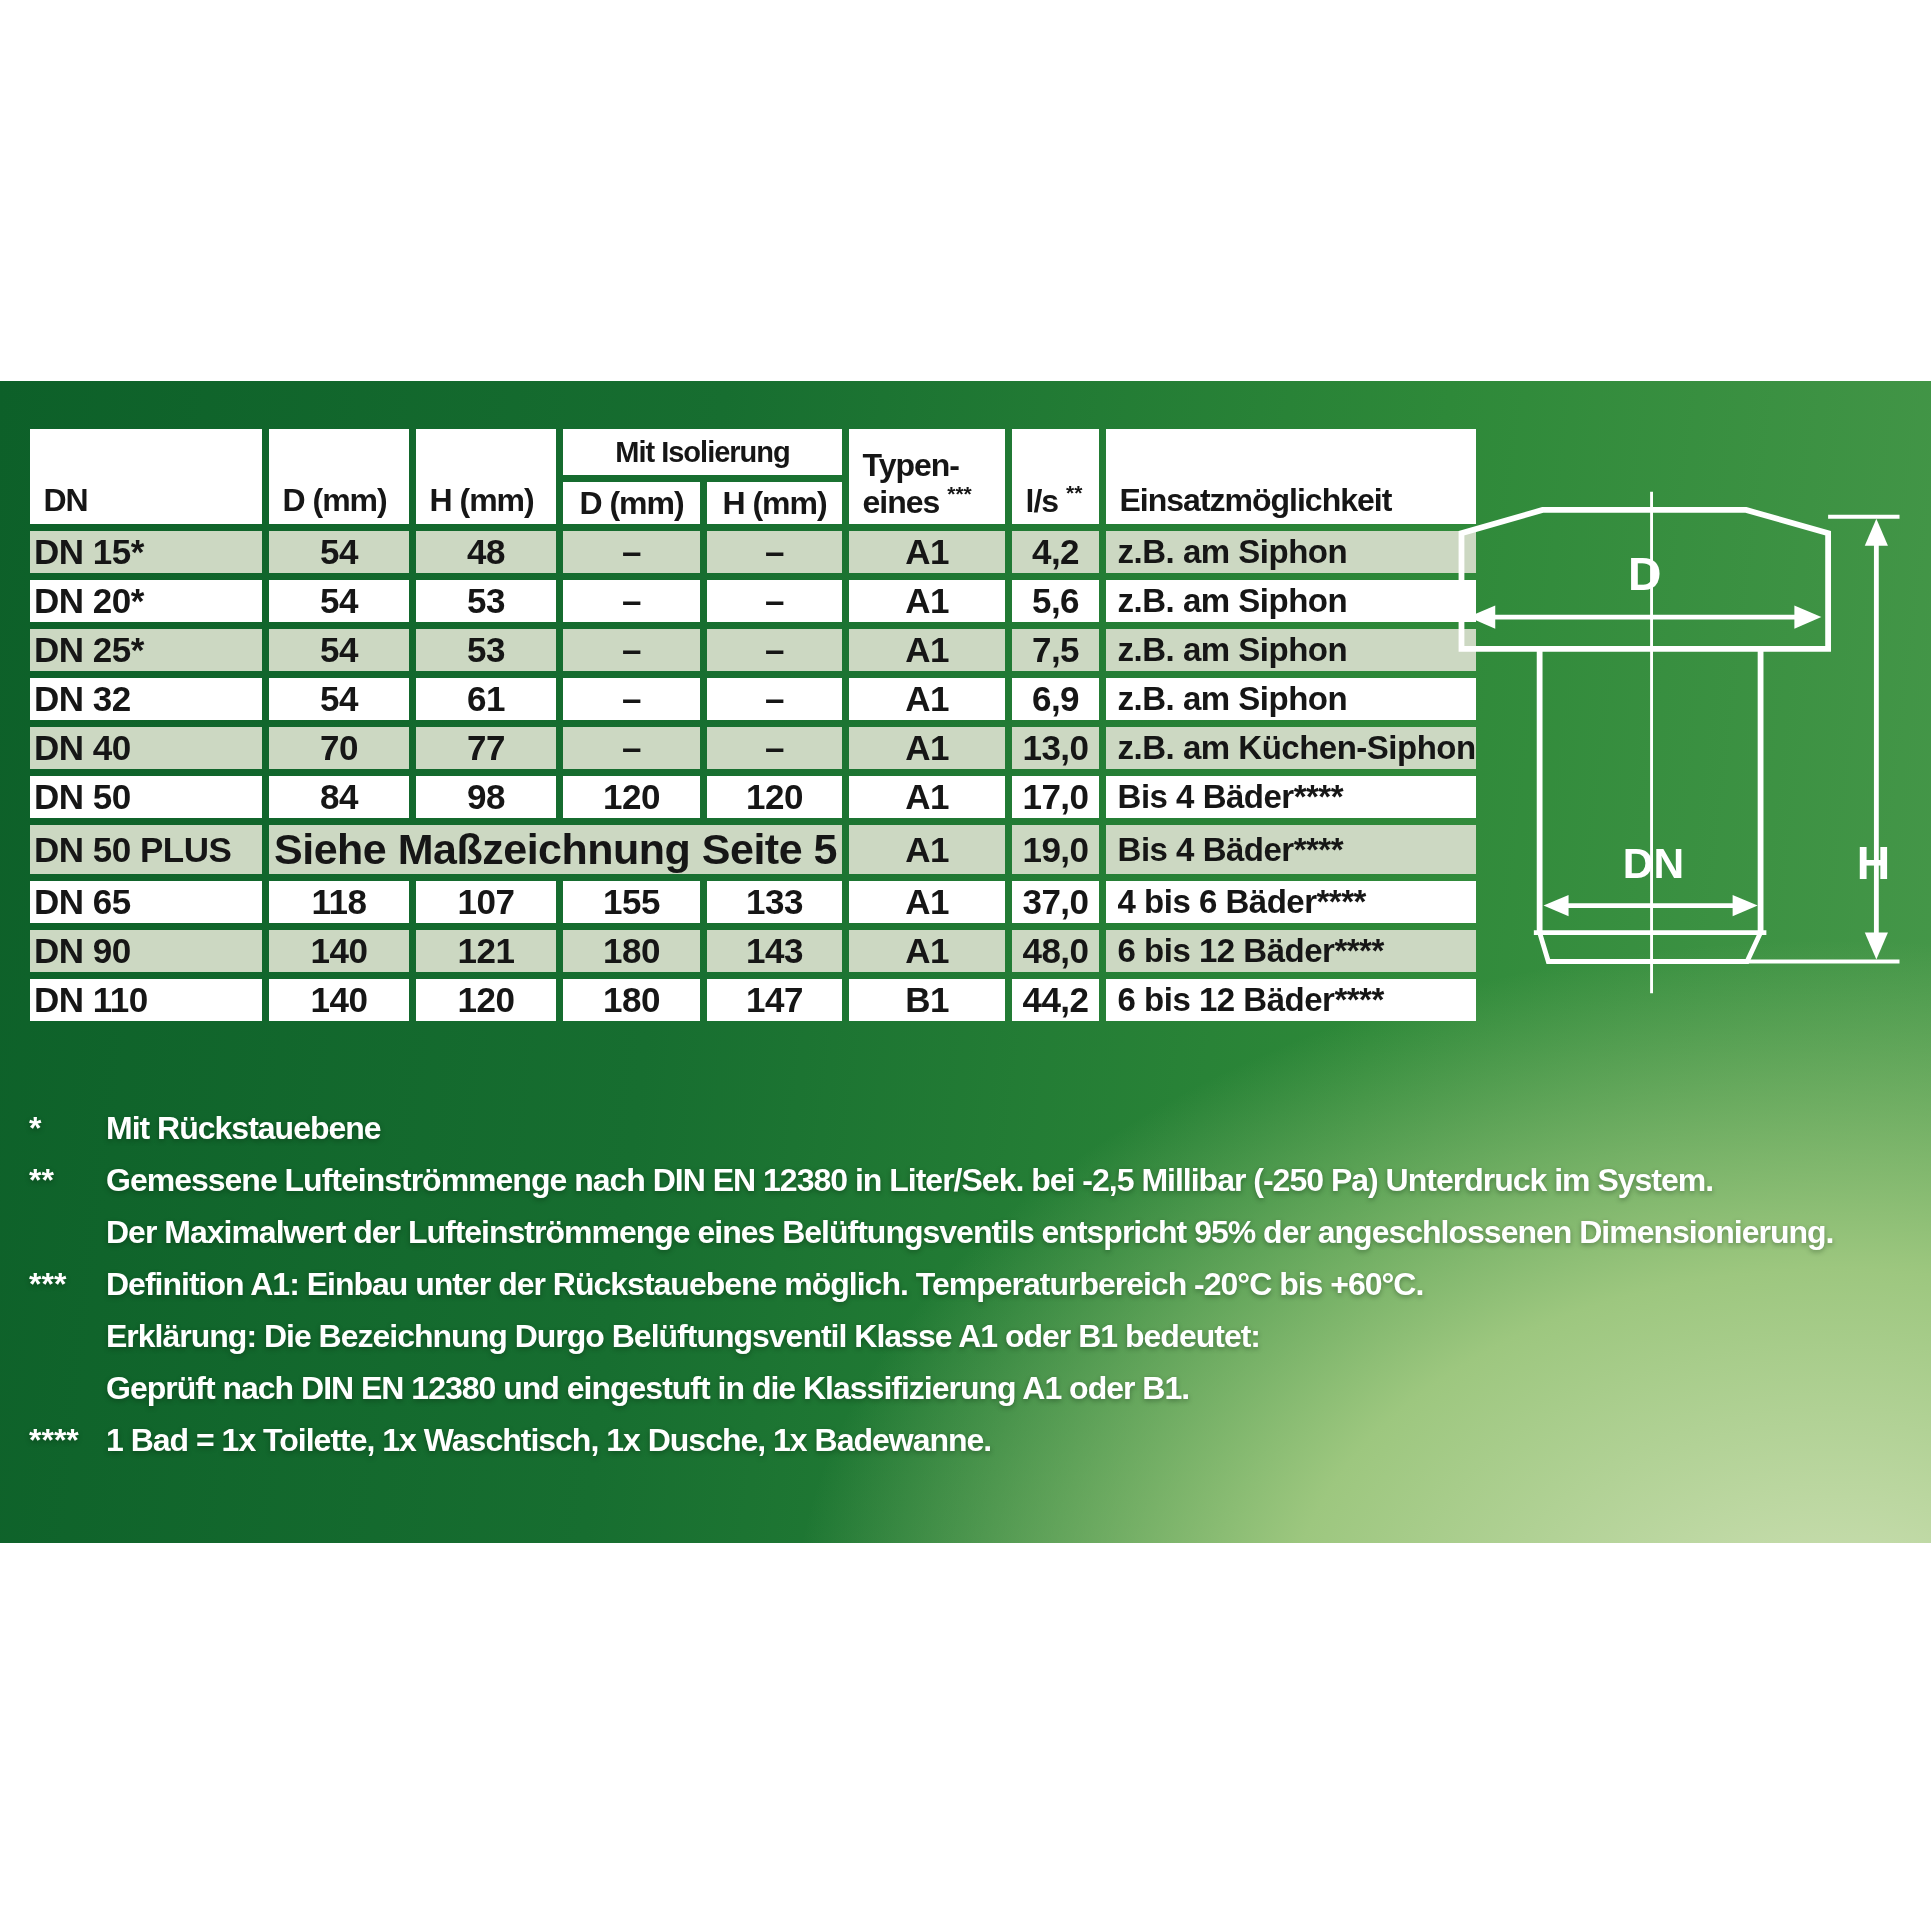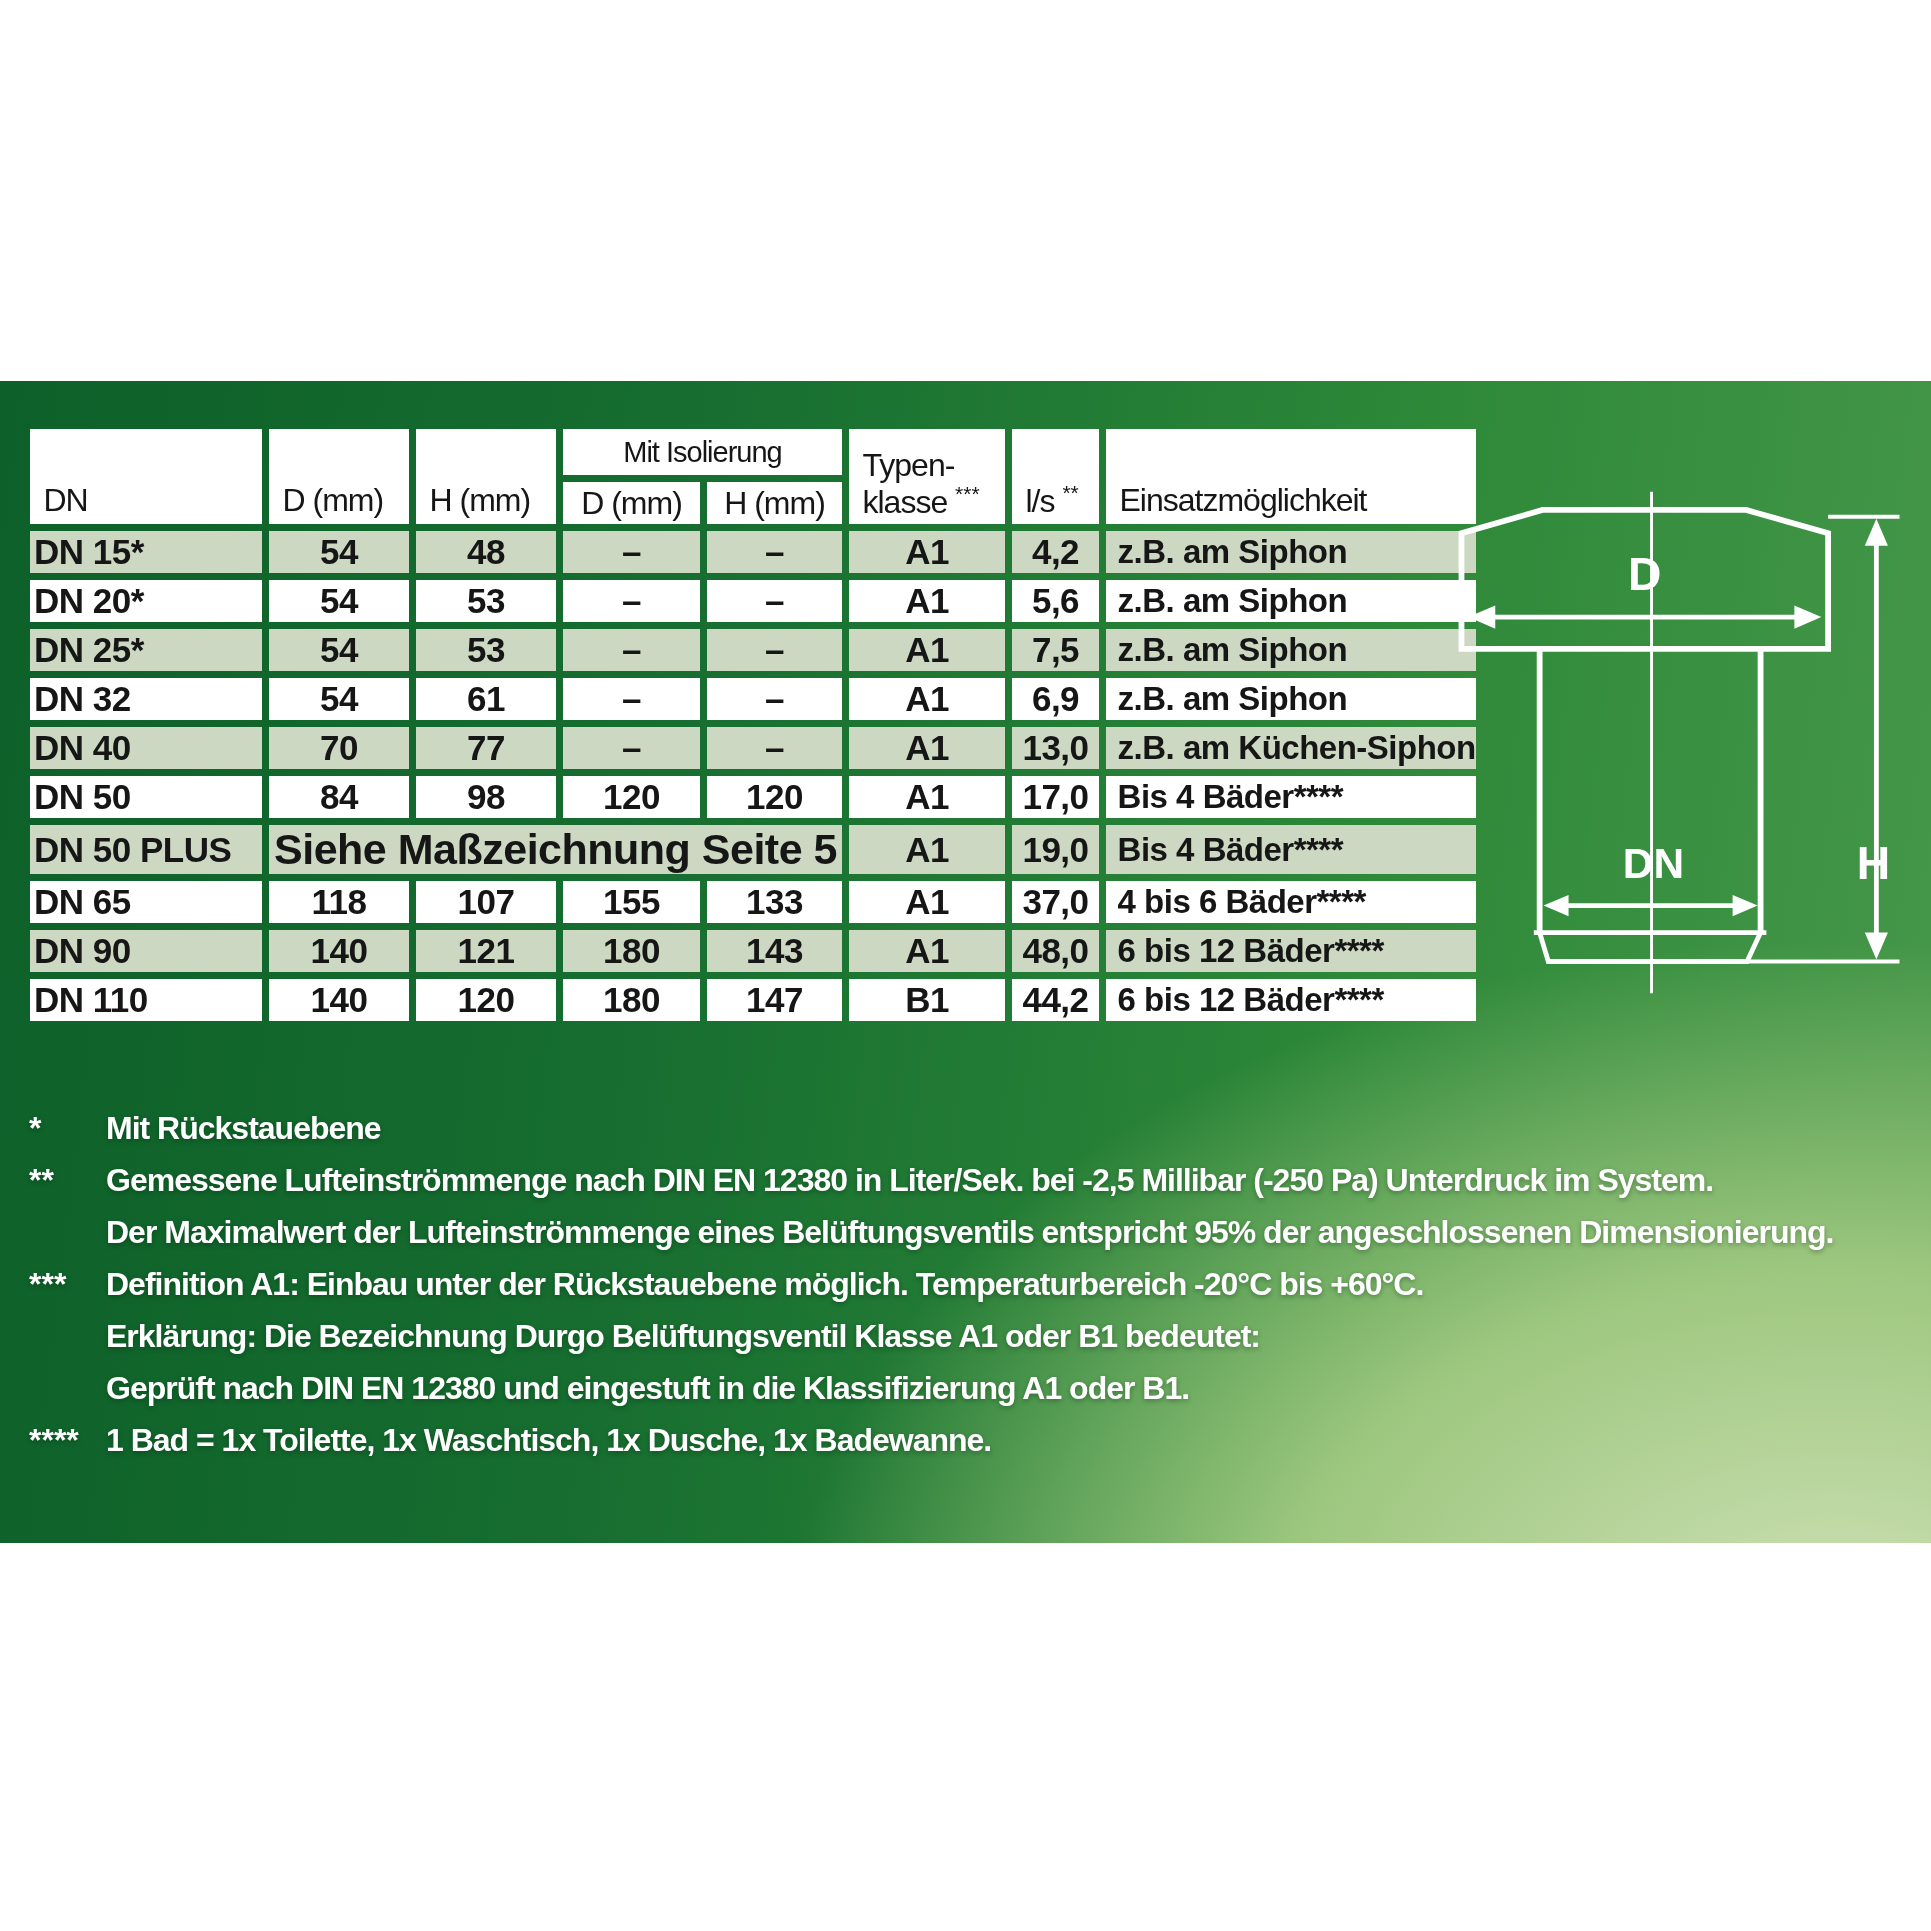--- a/index.html
+++ b/index.html
@@ -25,21 +25,21 @@
     table-layout:fixed;
   }
   table.spec td, table.spec th{
     background:#ffffff;
     color:#161616;
     padding:0;
     overflow:hidden;
     white-space:nowrap;
   }
   table.spec thead th{
-    font-weight:400;font-size:32px;letter-spacing:-1px;
+    font-weight:700;font-size:32px;letter-spacing:-1px;
     vertical-align:bottom;text-align:left;
     padding:0 0 4.8px 13.5px;
     margin-left:12px;
   }
   table.spec thead tr.hrow1{height:46px;}
   table.spec thead tr.hrow2{height:42px;}
   th.mit-iso{
     text-align:center !important;vertical-align:middle !important;
     font-size:29px !important;padding:0 !important;
   }
@@ -91,21 +91,21 @@
           <col style="width:156px">
         <col style="width:87px">
           <col style="width:338px">
       </colgroup>
       <thead>
         <tr class="hrow1">
           <th rowspan="2">DN</th>
           <th rowspan="2">D (mm)</th>
           <th rowspan="2">H (mm)</th>
           <th colspan="2" class="mit-iso">Mit Isolierung</th>
-          <th rowspan="2" class="typ-head"><span>Typen-</span><br><span>klasse</span>&nbsp;<sup class="fn">***</sup></th>
+          <th rowspan="2" class="typ-head"><span>Typen-</span><br><span>eines</span>&nbsp;<sup class="fn">***</sup></th>
           <th rowspan="2"><span>l/s</span>&nbsp;<sup class="fn">**</sup></th>
           <th rowspan="2">Einsatzmöglichkeit</th>
         </tr>
         <tr class="hrow2">
           <th class="subhead">D (mm)</th>
           <th class="subhead">H (mm)</th>
         </tr>
       </thead>
       <tbody>
         <tr class="shaded">

